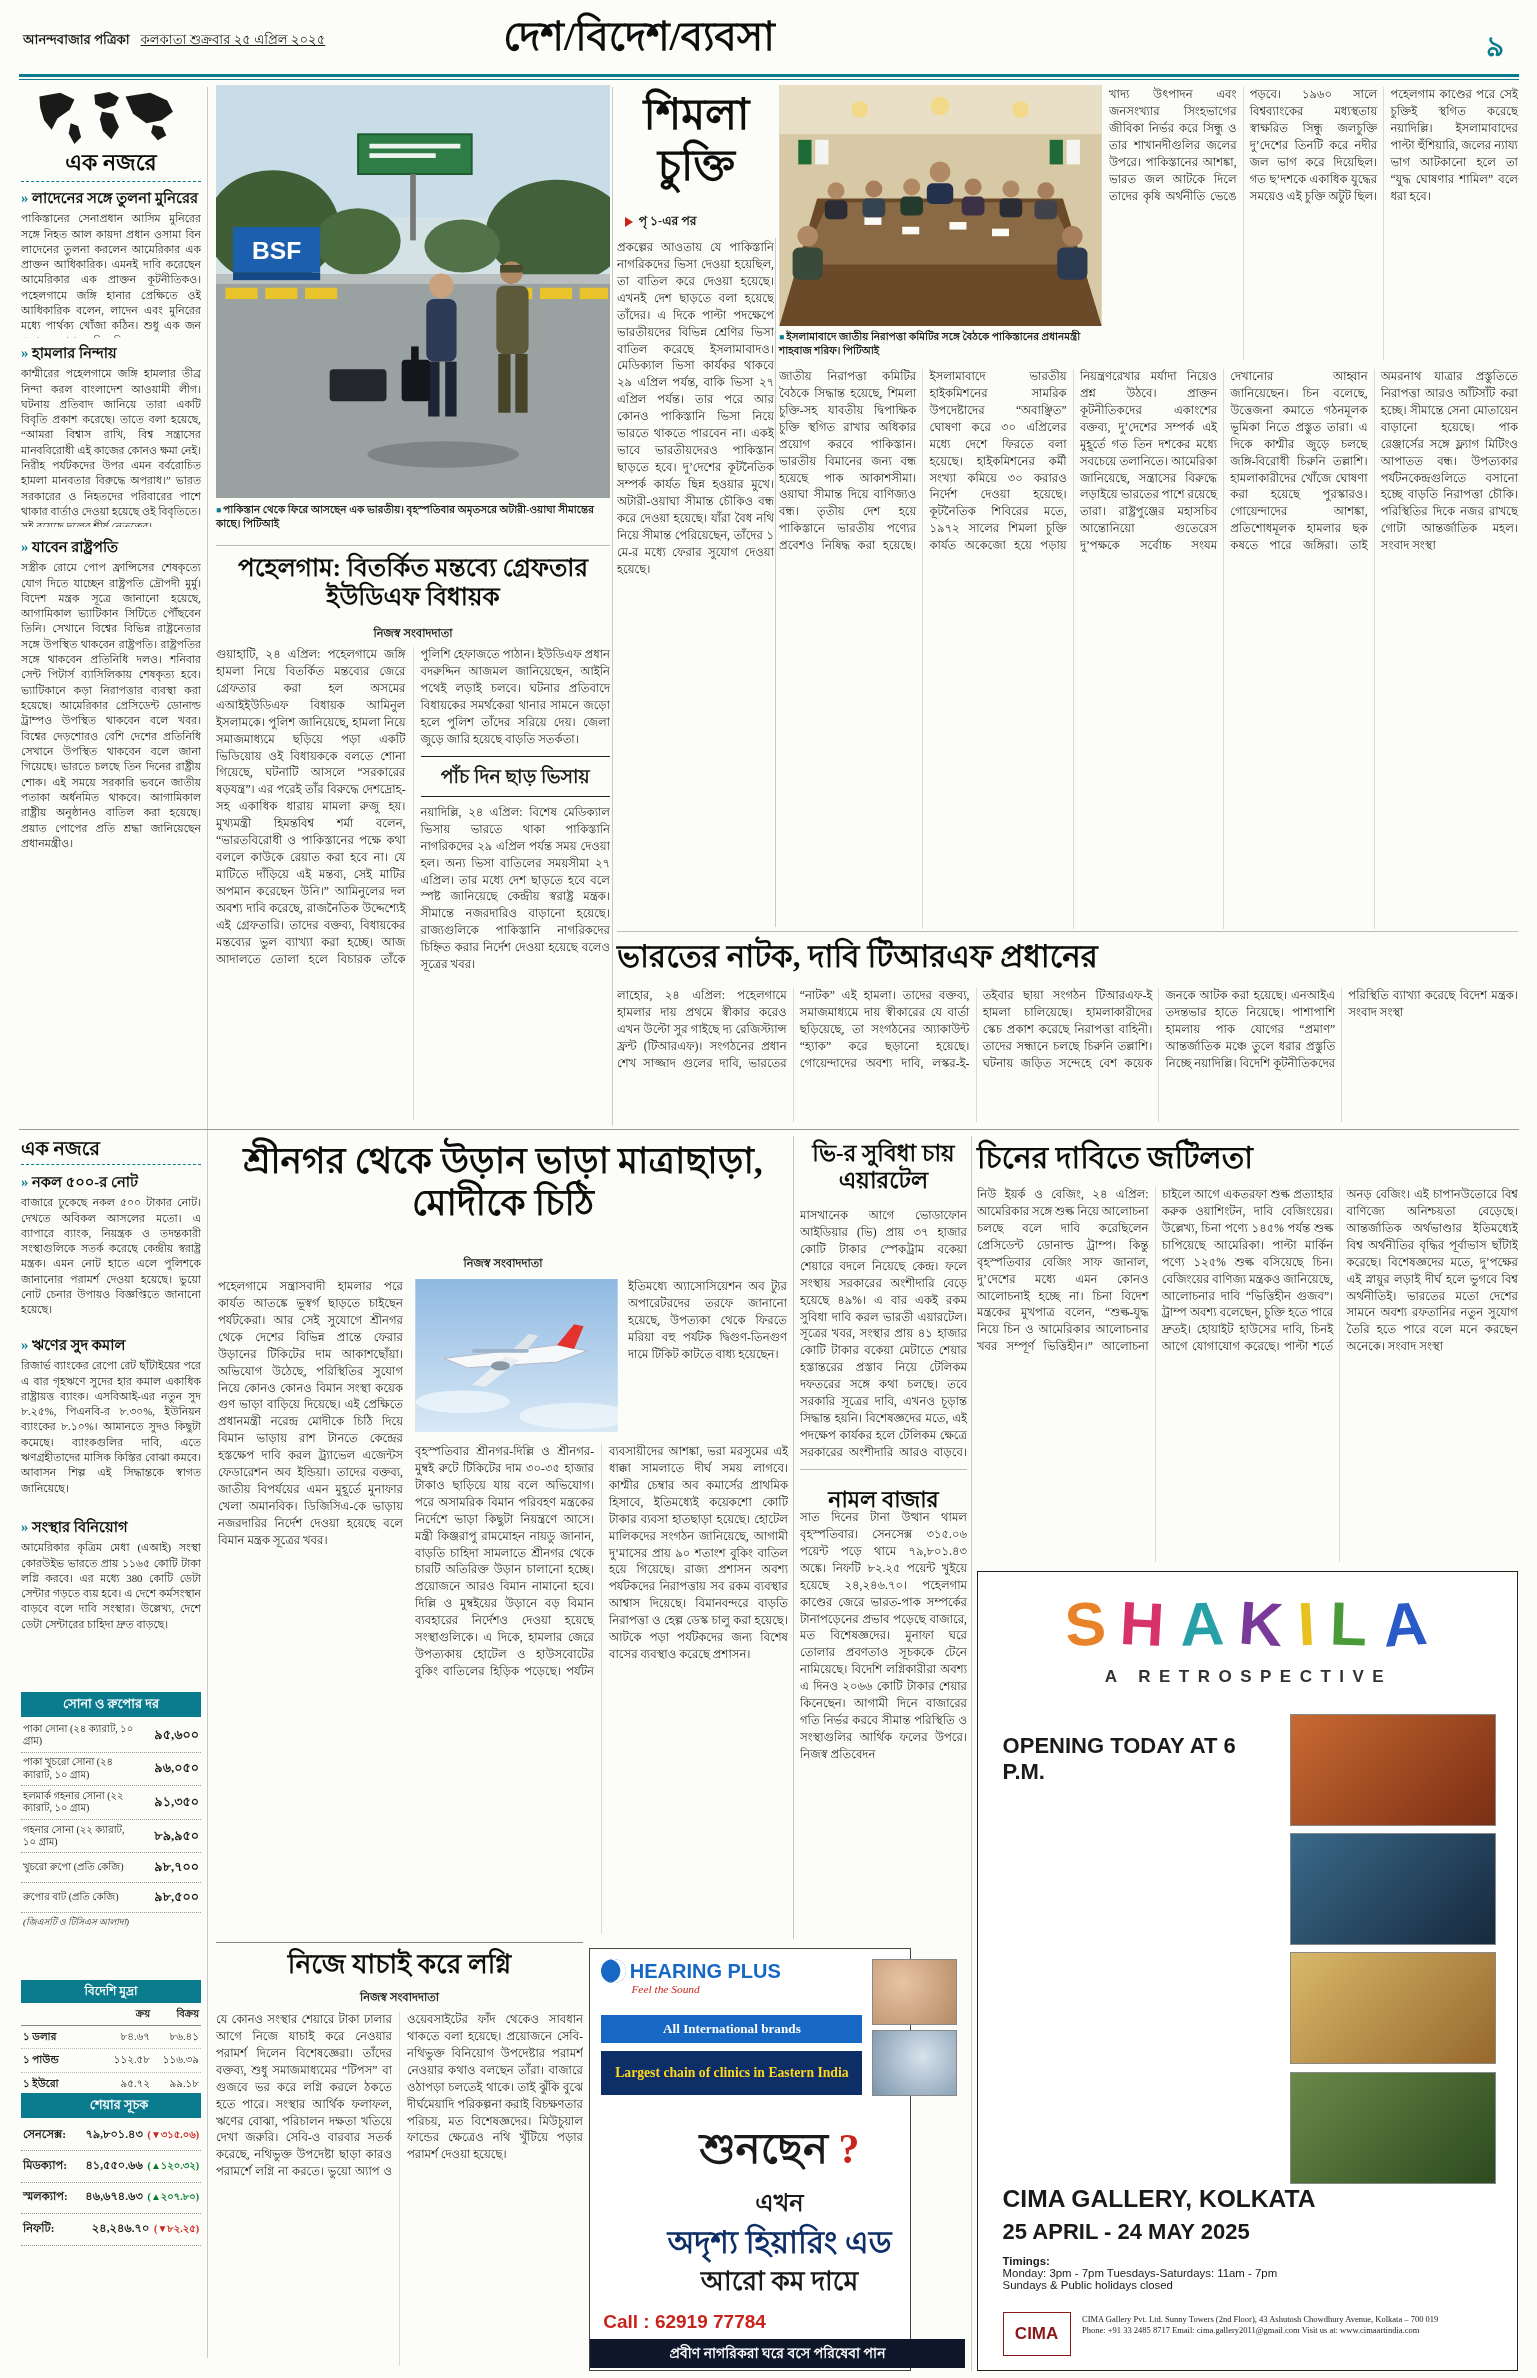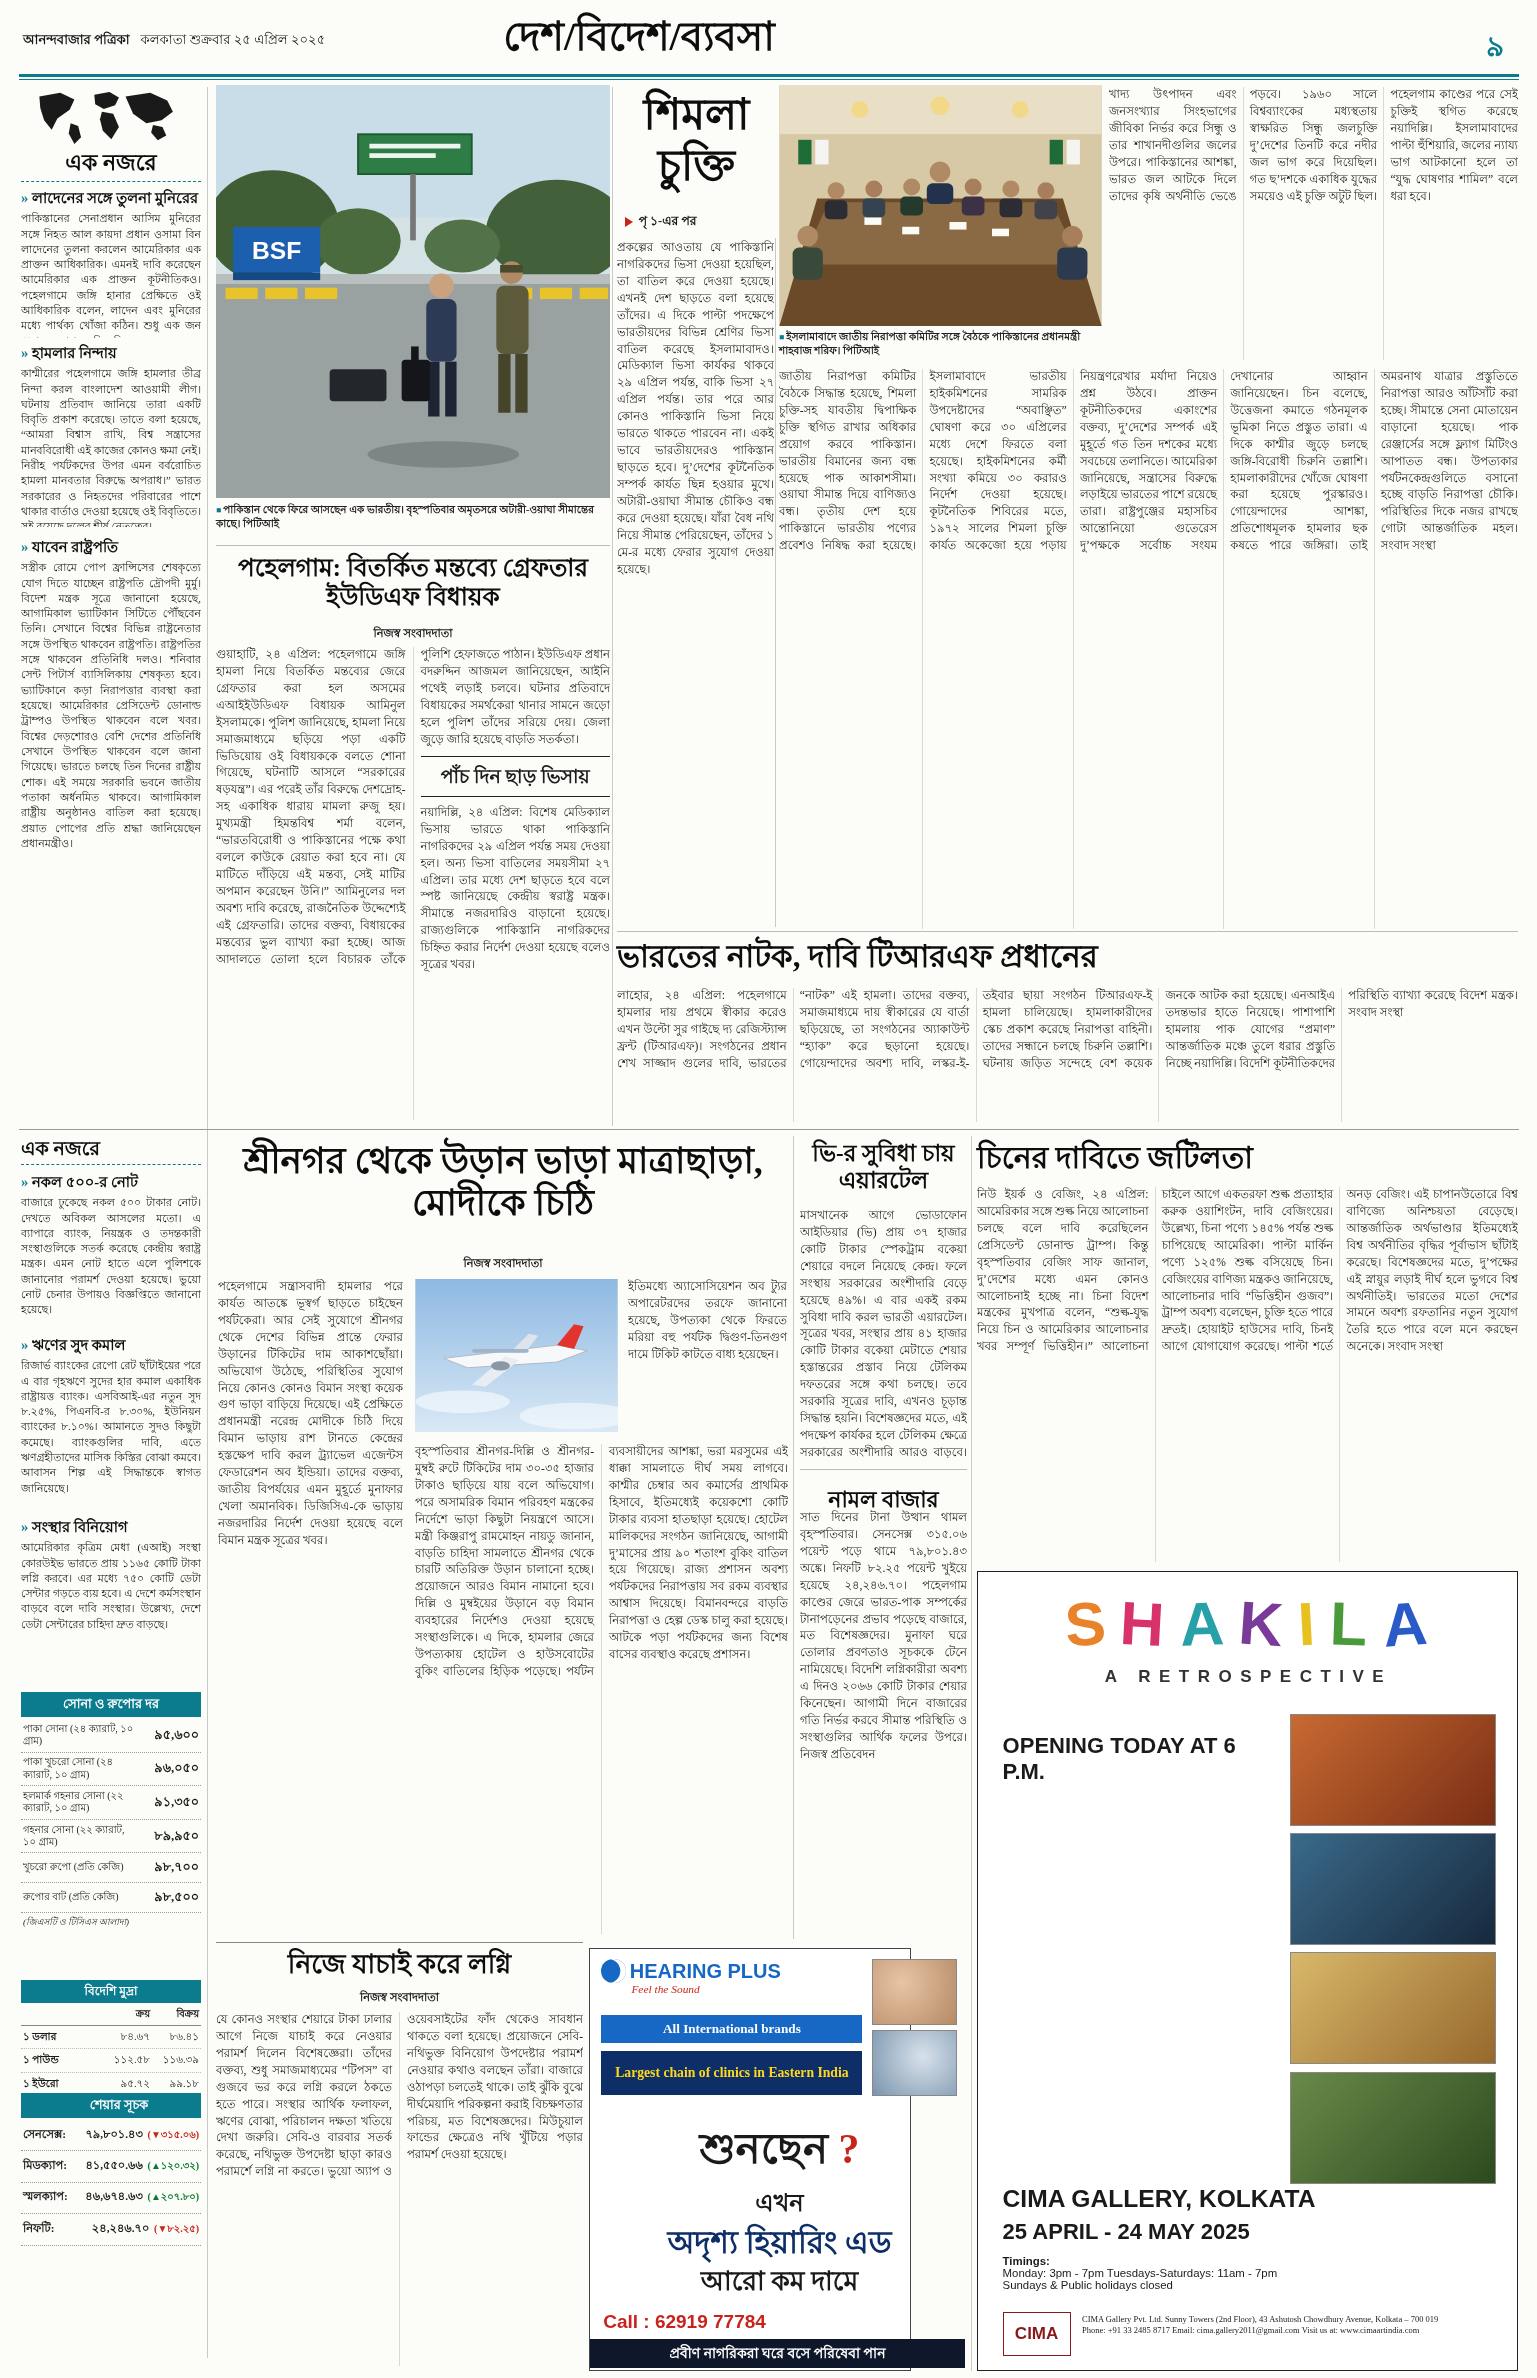--- a/index.html
+++ b/index.html
@@ -51,21 +51,21 @@
   .sk6{color:#2a5ac8; transform:rotate(-4deg);}
   .fineprint { font-size:8.5px; line-height:1.35; color:#222; }
 </style>
 </head>
 <body>
 
 <div class="page">
 
   <div class="abs" style="left:23px; top:30px; font-size:13.2px;">
     <span style="font-weight:700;">আনন্দবাজার পত্রিকা</span>
-    <span style="margin-left:7.6px;">কলকাতা শুক্রবার ২৫ এপ্রিল ২০২৫</span>
+    <span style="margin-left:7.6px;text-decoration:underline;">কলকাতা শুক্রবার ২৫ এপ্রিল ২০২৫</span>
   </div>
   <div class="abs teal hl ctr" style="left:478px; top:13.2px; width:322px; font-size:40px;">দেশ/বিদেশ/ব্যবসা</div>
   <div class="abs teal" style="left:1486px; top:24.6px; font-size:28px; font-weight:700;">৯</div>
   <div class="abs" style="left:19px; top:74px; width:1500px; height:2.8px; background:#0b7c8e;"></div>
   <div class="abs" style="left:19px; top:79px; width:1500px; height:0.9px; background:#0b7c8e;"></div>
 
   <div class="abs vdiv" style="left:207px; top:87px; height:2271px;"></div>
   <div class="abs vdiv" style="left:612px; top:87px; height:1039px;"></div>
   <div class="abs vdiv" style="left:775px; top:238px; height:689px;"></div>
   <div class="abs vdiv" style="left:793px; top:1136px; height:803px;"></div>
@@ -216,21 +216,21 @@
   <div class="abs" style="left:21px; top:1173px; width:180px;">
     <div class="glance-h">নকল ৫০০-র নোট</div>
     <div class="glance-b" style="height:134px;">বাজারে ঢুকেছে নকল ৫০০ টাকার নোট। দেখতে অবিকল আসলের মতো। এ ব্যাপারে ব্যাংক, নিয়ন্ত্রক ও তদন্তকারী সংস্থাগুলিকে সতর্ক করেছে কেন্দ্রীয় স্বরাষ্ট্র মন্ত্রক। এমন নোট হাতে এলে পুলিশকে জানানোর পরামর্শ দেওয়া হয়েছে। ভুয়ো নোট চেনার উপায়ও বিজ্ঞপ্তিতে জানানো হয়েছে।</div>
   </div>
   <div class="abs" style="left:21px; top:1336px; width:180px;">
     <div class="glance-h">ঋণের সুদ কমাল</div>
     <div class="glance-b" style="height:153px;">রিজার্ভ ব্যাংকের রেপো রেট ছাঁটাইয়ের পরে এ বার গৃহঋণে সুদের হার কমাল একাধিক রাষ্ট্রায়ত্ত ব্যাংক। এসবিআই-এর নতুন সুদ ৮.২৫%, পিএনবি-র ৮.৩০%, ইউনিয়ন ব্যাংকের ৮.১০%। আমানতে সুদও কিছুটা কমেছে। ব্যাংকগুলির দাবি, এতে ঋণগ্রহীতাদের মাসিক কিস্তির বোঝা কমবে। আবাসন শিল্প এই সিদ্ধান্তকে স্বাগত জানিয়েছে।</div>
   </div>
   <div class="abs" style="left:21px; top:1518px; width:180px;">
     <div class="glance-h">সংস্থার বিনিয়োগ</div>
-    <div class="glance-b" style="height:136px;">আমেরিকার কৃত্রিম মেধা (এআই) সংস্থা কোরউইভ ভারতে প্রায় ১১৬৫ কোটি টাকা লগ্নি করবে। এর মধ্যে ৭৫০ কোটি ডেটা সেন্টার গড়তে ব্যয় হবে। এ দেশে কর্মসংস্থান বাড়বে বলে দাবি সংস্থার। উল্লেখ্য, দেশে ডেটা সেন্টারের চাহিদা দ্রুত বাড়ছে।</div>
+    <div class="glance-b" style="height:136px;">আমেরিকার কৃত্রিম মেধা (এআই) সংস্থা কোরউইভ ভারতে প্রায় ১১৬৫ কোটি টাকা লগ্নি করবে। এর মধ্যে 380 কোটি ডেটা সেন্টার গড়তে ব্যয় হবে। এ দেশে কর্মসংস্থান বাড়বে বলে দাবি সংস্থার। উল্লেখ্য, দেশে ডেটা সেন্টারের চাহিদা দ্রুত বাড়ছে।</div>
   </div>
 
   <div class="abs bar" style="left:21px; top:1692px; width:180px; height:24.6px;">সোনা ও রুপোর দর</div>
   <div class="abs" style="left:21px; top:1719px; width:180px;">
     <div class="grow">
         <span class="lb">পাকা সোনা (২৪ ক্যারাট, ১০ গ্রাম)</span>
         <span class="v">৯৫,৬০০</span>
       </div>
     <div class="grow">
         <span class="lb">পাকা খুচরো সোনা (২৪ ক্যারাট, ১০ গ্রাম)</span>

